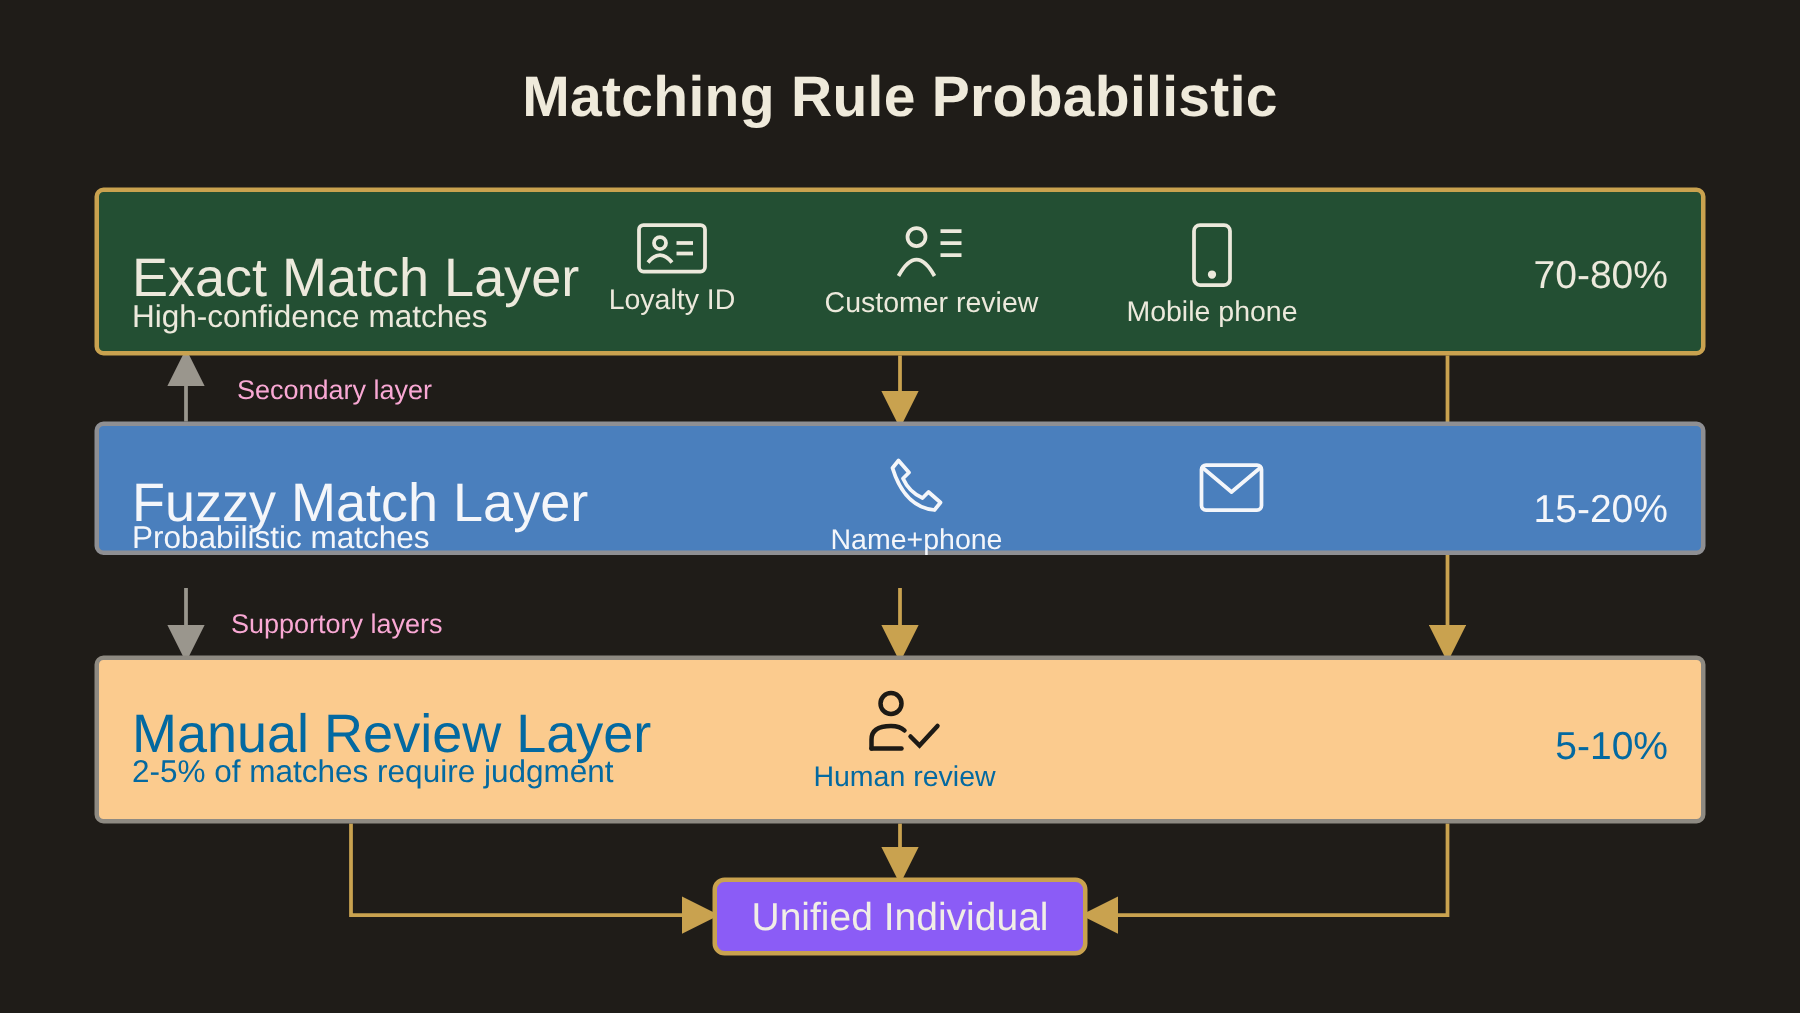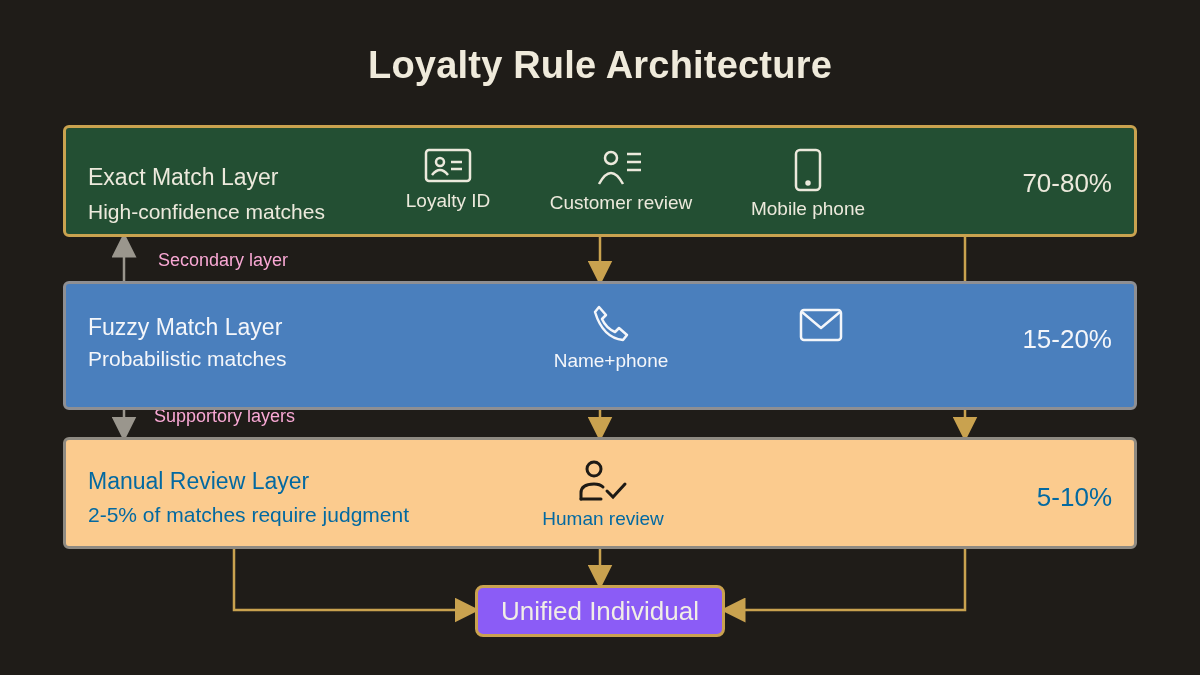--- a/index.html
+++ b/index.html
@@ -2,41 +2,41 @@
 <html><head>
 <meta charset="utf-8">
 <style>
   html, body { margin:0; padding:0; }
   body { width:1200px; height:675px; background:#1f1c18; position:relative; overflow:hidden;
          font-family:"Liberation Sans", "DejaVu Sans", sans-serif; }
   .title { position:absolute; top:44px; left:0; width:1200px; text-align:center; color:#efeadb;
            font-size:38px; font-weight:bold; letter-spacing:0.2px; }
   .layer { position:absolute; left:63px; width:1074px; border-radius:6px; box-sizing:border-box; }
   .l1 { top:125px; height:112px; background:#234f33; border:3px solid #c9a24f; }
-  .l2 { top:281px; height:129px; background:#4a7fbd; border:3px solid #8e8f93; }
+  .l2 { top:281px; height:89px; background:#4a7fbd; border:3px solid #8e8f93; }
   .l3 { top:437px; height:112px; background:#fbcb8e; border:3px solid #8e8a82; }
-  .lname { position:absolute; left:22px; font-size:23px; }
+  .lname { position:absolute; left:22px; font-size:36px; }
   .lsub { position:absolute; left:22px; font-size:21px; }
   .l1 .lname, .l1 .lsub, .l1 .pct, .l1 .ilabel { color:#ece9dc; }
   .l2 .lname, .l2 .lsub, .l2 .pct, .l2 .ilabel { color:#f4f6fa; }
   .l3 .lname, .l3 .lsub, .l3 .pct, .l3 .ilabel { color:#0369a1; }
   .pct { position:absolute; right:22px; font-size:26px; }
   .item { position:absolute; text-align:center; }
   .ilabel { font-size:19px; white-space:nowrap; display:block; }
   .ico { display:block; margin:0 auto 6px auto; }
   .conn { position:absolute; font-size:18px; color:#f9a8d4; }
   svg.lines { position:absolute; left:0; top:0; }
   .unified { position:absolute; left:475px; top:585px; width:250px; height:52px; box-sizing:border-box;
              border:3px solid #c9a24f; border-radius:8px; background:#8b5cf6; color:#f1eee6;
              font-size:26px; text-align:center; line-height:46px; }
 </style>
 </head>
 <body>
 
-<div class="title">Loyalty Rule Architecture</div>
+<div class="title">Matching Rule Probabilistic</div>
 
 <svg class="lines" width="1200" height="675">
   <defs>
     <marker id="ag" markerWidth="10" markerHeight="10" refX="5" refY="5" orient="auto">
       <path d="M0,0 L10,5 L0,10 z" fill="#c9a24f"></path>
     </marker>
     <marker id="agr" markerWidth="10" markerHeight="10" refX="5" refY="5" orient="auto">
       <path d="M0,0 L10,5 L0,10 z" fill="#9a968d"></path>
     </marker>
   </defs>

